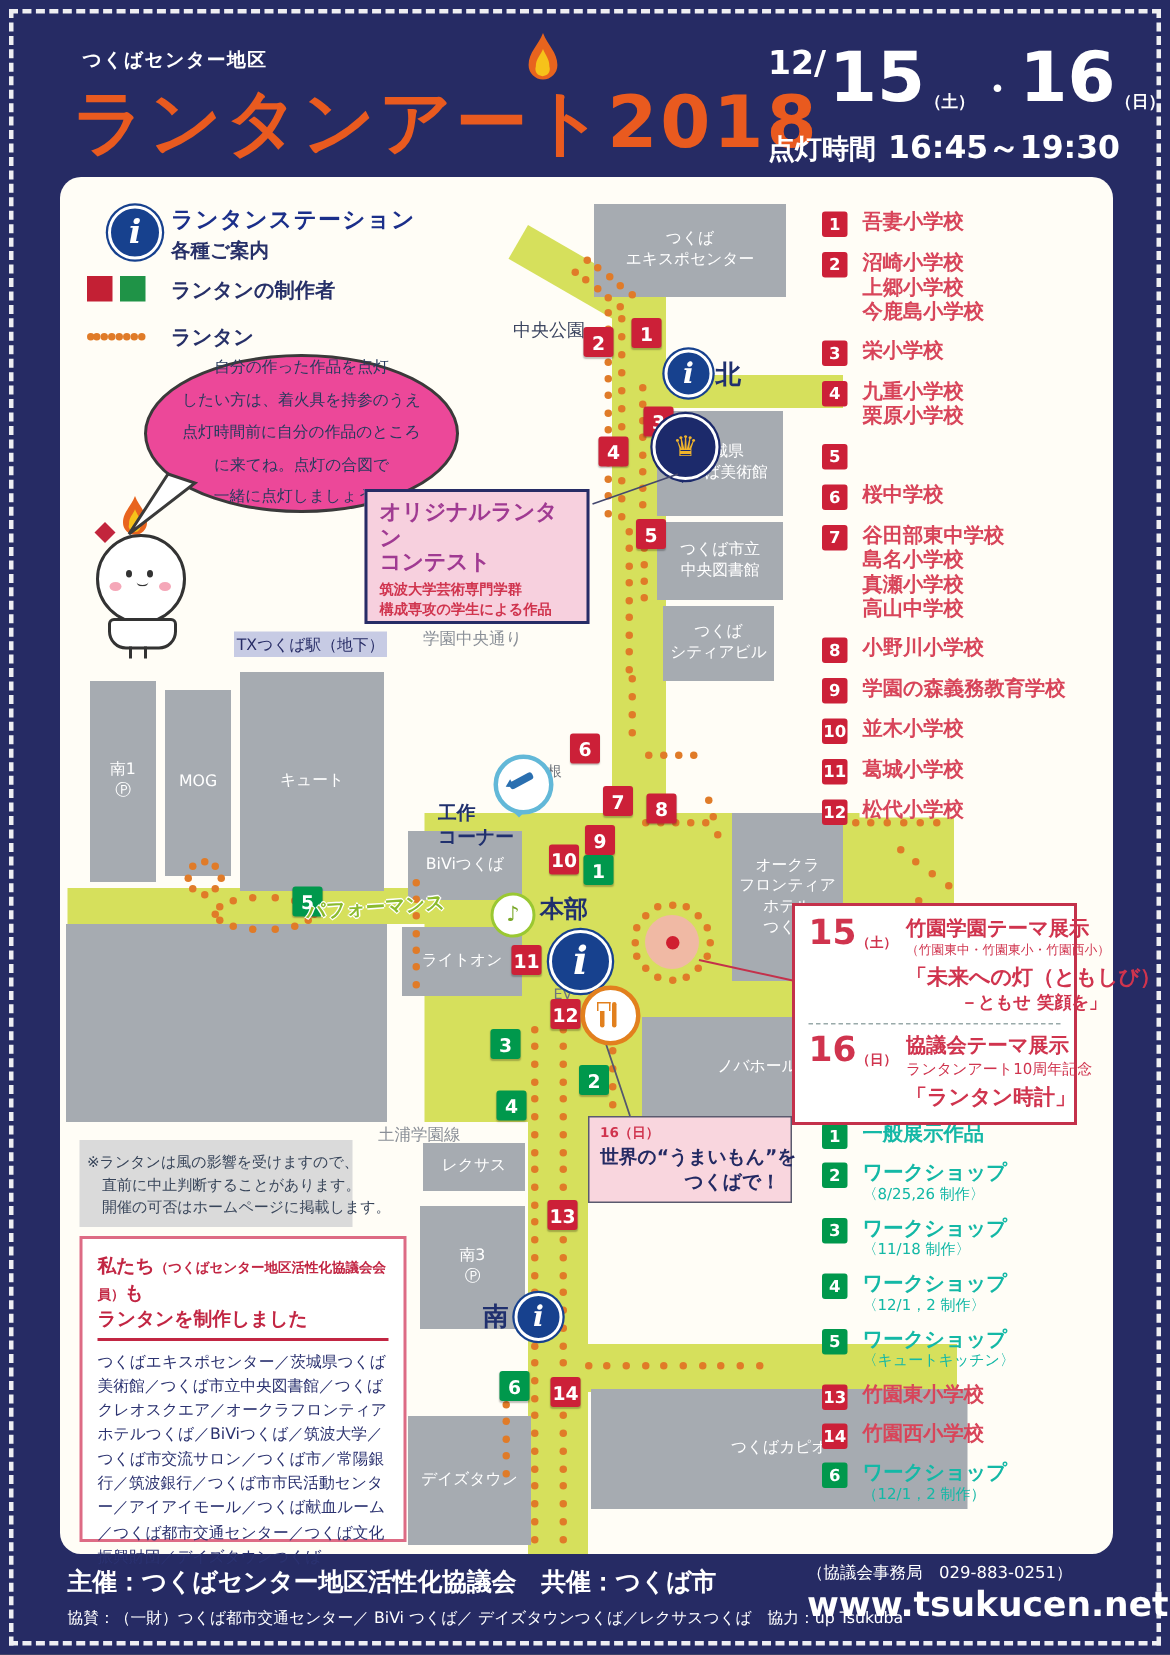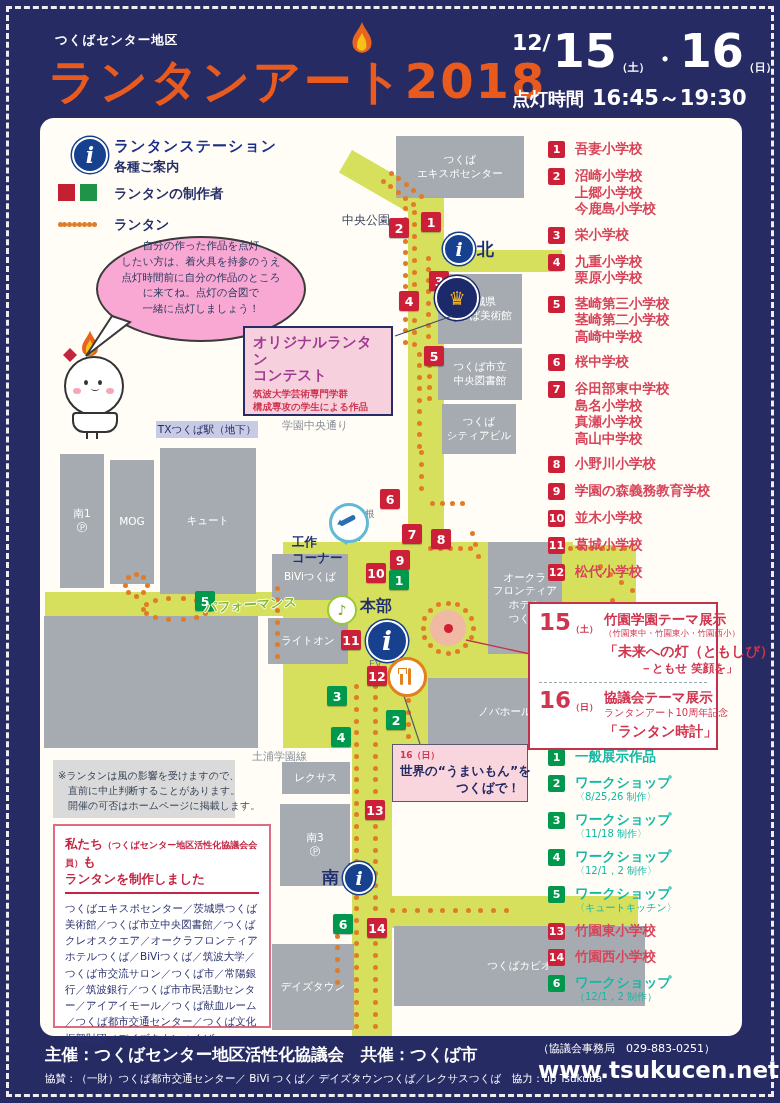--- a/index.html
+++ b/index.html
@@ -57,22 +57,22 @@
   .fk3{position:absolute;left:8px;top:8px;width:7px;height:5px;border:1.5px solid #e2801e;border-bottom:none;background:#fff;}
   .clock-disc{position:absolute;left:430px;top:610px;width:36px;height:36px;border-radius:50%;background:#f0b9a4;z-index:4;}
   .clock-dot{position:absolute;left:444px;top:624px;width:9px;height:9px;border-radius:50%;background:#d01f30;z-index:5;}
   
   .lg-station{position:absolute;left:114px;top:137px;font-size:15px;font-weight:bold;color:#1b2f8a;letter-spacing:1px;z-index:5;}
   .lg-sub{position:absolute;left:114px;top:158px;font-size:13px;font-weight:bold;color:#273068;z-index:5;}
   .lg-sq{position:absolute;width:17px;height:17px;z-index:5;}
   .lg-makers{position:absolute;left:114px;top:185px;font-size:13.5px;font-weight:bold;color:#273068;z-index:5;}
   .lg-lantern{position:absolute;left:114px;top:216px;font-size:13.5px;font-weight:bold;color:#273068;z-index:5;}
   
-  .bubble{position:absolute;left:96px;top:236px;width:206px;height:102px;background:#f9a8d4;border:2px solid #3a3a3a;border-radius:50%;
-          display:flex;flex-direction:column;align-items:center;justify-content:flex-start;z-index:5;}
+  .bubble{position:absolute;left:96px;top:236px;width:206px;height:102px;background:#ec4899;border:2px solid #3a3a3a;border-radius:50%;
+          display:flex;flex-direction:column;align-items:center;justify-content:space-between;z-index:5;}
   .bubble div{font-size:10.5px;line-height:1.5;color:#273a5e;white-space:nowrap;}
   .mascot{position:absolute;left:50px;top:330px;width:96px;height:125px;z-index:5;}
   .m-head{position:absolute;left:14px;top:26px;width:56px;height:56px;background:#fff;border:2px solid #333;border-radius:50%;}
   .m-eye{position:absolute;width:4px;height:5px;background:#333;border-radius:50%;top:22px;}
   .m-cheek{position:absolute;width:8px;height:6px;background:#f5a7b8;border-radius:50%;top:30px;}
   .m-mouth{position:absolute;left:25px;top:27px;width:8px;height:5px;border-bottom:1.5px solid #333;border-radius:50%;}
   .m-bow{position:absolute;width:0;height:0;border:7px solid transparent;z-index:2;}
   .m-skirt{position:absolute;left:22px;top:82px;width:42px;height:17px;background:#fff;border:2px solid #333;border-radius:4px 4px 12px 12px;}
   .m-leg{position:absolute;top:101px;width:2px;height:8px;background:#333;}
   
@@ -563,25 +563,20 @@
       </div>
       <div class="slist-row">
         <span class="badge red">4</span>
         <div class="">
           <div class="sname">九重小学校</div>
           <div class="sname">栗原小学校</div>
         </div>
       </div>
       <div class="slist-row">
         <span class="badge red">5</span>
-        <div class="">
-          <div class="sname">茎崎第三小学校</div>
-          <div class="sname">茎崎第二小学校</div>
-          <div class="sname">高崎中学校</div>
-        </div>
       </div>
       <div class="slist-row">
         <span class="badge red">6</span>
         <div class="">
           <div class="sname">桜中学校</div>
         </div>
       </div>
       <div class="slist-row">
         <span class="badge red">7</span>
         <div class="">

